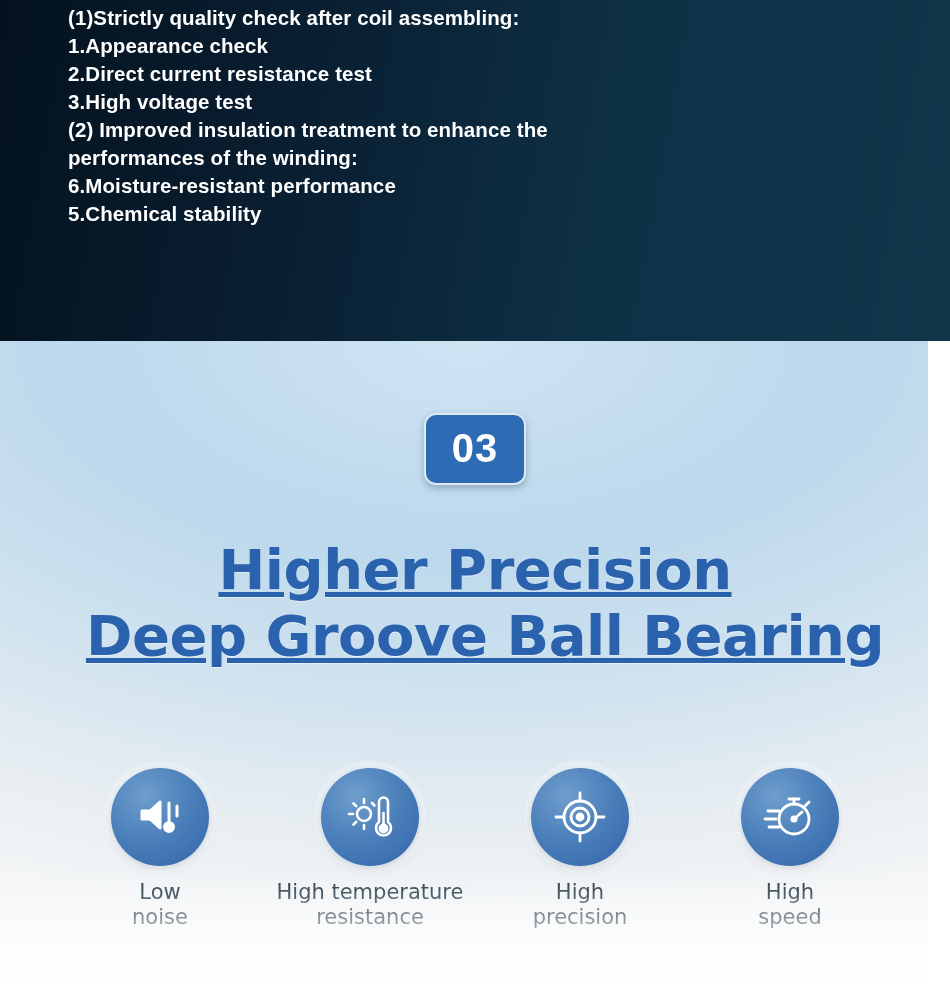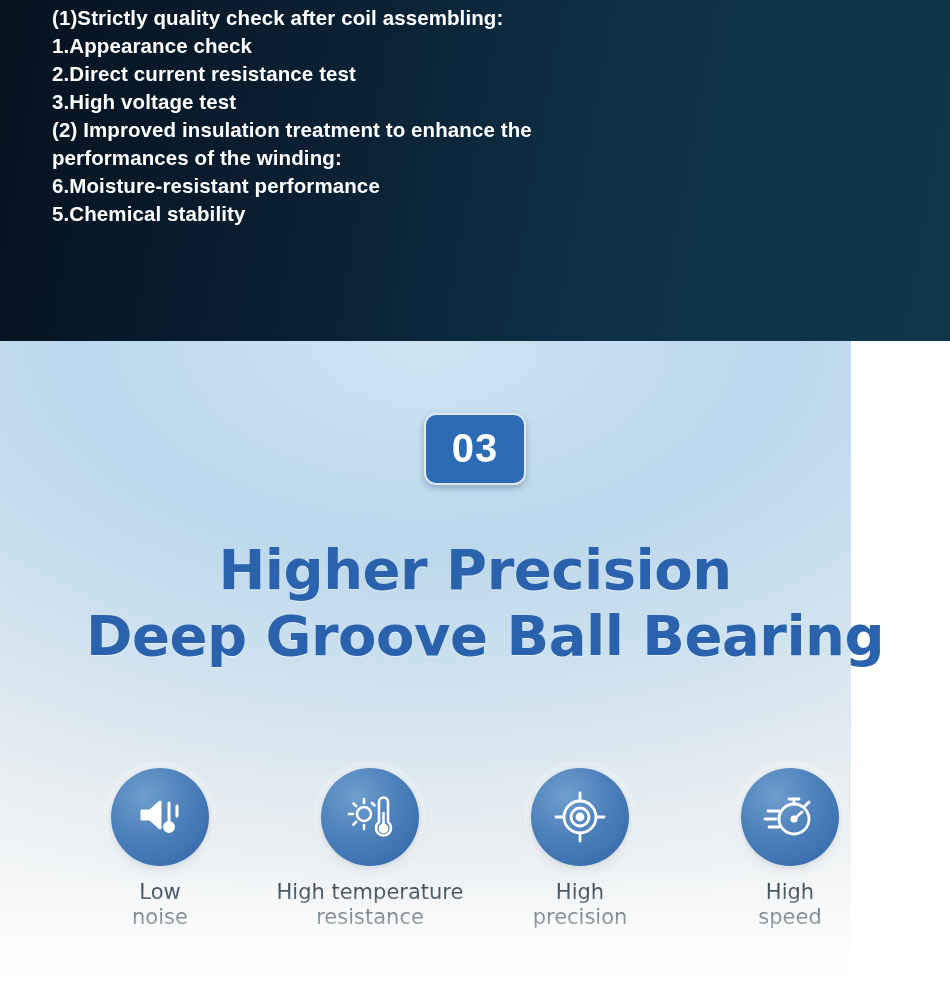--- a/index.html
+++ b/index.html
@@ -23,21 +23,21 @@
 
   
   .top-section {
     position: absolute;
     left: 0;
     top: 0;
     width: 950px;
     height: 341px;
     background: linear-gradient(100deg, #04121f 0%, #0a2033 35%, #0e3146 65%, #10364a 100%);
     box-sizing: border-box;
-    padding: 4px 0 0 52px;
+    padding: 4px 0 0 68px;
   }
 
   .spec-list {
     margin: 0;
     padding: 0;
     list-style: none;
     color: #ffffff;
     font-size: 20.5px;
     font-weight: bold;
     line-height: 28px;
@@ -46,21 +46,21 @@
   }
   .spec-list li {
     white-space: pre-wrap;
   }
 
   
   .bottom-section {
     position: absolute;
     left: 0;
     top: 341px;
-    width: 851px;
+    width: 928px;
     height: 647px;
     background:
       radial-gradient(120% 90% at 50% 0%, #cfe4f3 0%, #bcd8ec 35%, #cfe2ef 60%, #e8eef2 85%, #f3f5f6 100%);
   }
   .bottom-section::after {
     content: "";
     position: absolute;
     left: 0;
     bottom: 0;
     width: 950px;
@@ -98,20 +98,21 @@
     top: 196px;
     width: 950px;
     text-align: center;
     color: #2a62ad;
     font-size: 56px;
     font-weight: bold;
     line-height: 66px;
     letter-spacing: -0.5px;
     text-shadow: 0 1px 0 rgba(255,255,255,0.5);
     font-family: "DejaVu Sans", sans-serif;
+    text-decoration: underline;
   }
   .headline .l1 { display: block; }
   .headline .l2 { display: block; margin-left: 20px; }
 
   
   .features {
     position: absolute;
     left: 60px;
     top: 427px;
     width: 830px;

